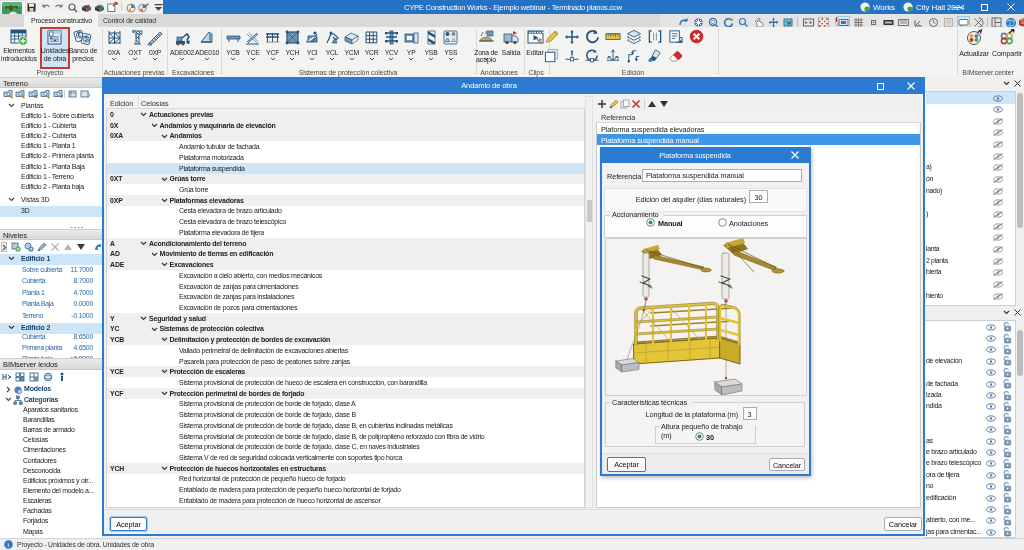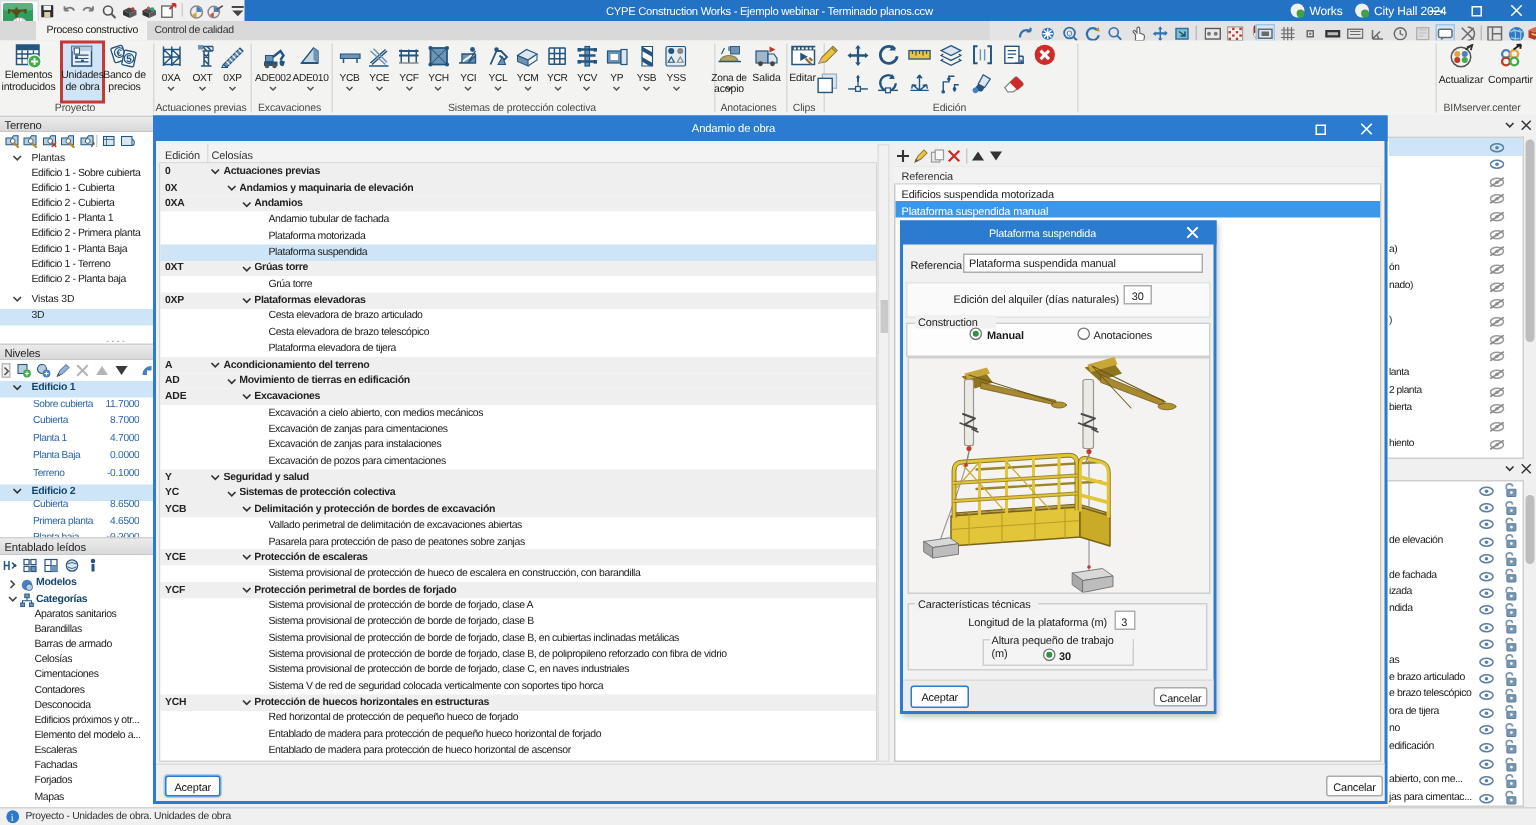--- a/index.html
+++ b/index.html
@@ -662,21 +662,21 @@
   </svg>
 <div class="trow" style="left:21px;top:324px;width:80px;height:9px;font-size:7px;font-weight:bold;letter-spacing:-0.2px;color:#17456e;">Edificio 2</div>
 <div class="trow" style="left:22px;top:332.5px;width:52px;height:9px;font-size:6.8px;letter-spacing:-0.3px;color:#2b66a8;">Cubierta</div>
 <div class="trow" style="left:58px;top:332.5px;width:35px;height:9px;font-size:6.8px;letter-spacing:-0.2px;color:#2b66a8;text-align:right;">8.6500</div>
 <div class="trow" style="left:22px;top:343.8px;width:52px;height:9px;font-size:6.8px;letter-spacing:-0.3px;color:#2b66a8;">Primera planta</div>
 <div class="trow" style="left:58px;top:343.8px;width:35px;height:9px;font-size:6.8px;letter-spacing:-0.2px;color:#2b66a8;text-align:right;">4.6500</div>
 <div class="trow" style="left:22px;top:355.1px;width:52px;height:9px;font-size:6.8px;letter-spacing:-0.3px;color:#2b66a8;">Planta baja</div>
 <div class="trow" style="left:58px;top:355.1px;width:35px;height:9px;font-size:6.8px;letter-spacing:-0.2px;color:#2b66a8;text-align:right;">-0.2000</div>
 <div style="left:70px;top:355.5px;width:14px;height:3px;background:radial-gradient(circle 1px, #909090 45%, transparent 50%) 0 0/3.5px 3px repeat-x;"></div>
 <div style="left:0;top:358px;width:102px;height:12px;background:linear-gradient(#ebebeb,#d9d9d9);border-top:1px solid #cfcfcf;border-bottom:1px solid #c6c6c6;"></div>
-<div style="left:3px;top:360px;width:95px;height:9px;font-size:7.5px;color:#222;">Entablado leídos</div>
+<div style="left:3px;top:360px;width:95px;height:9px;font-size:7.5px;color:#222;">BIMserver leídos</div>
 <svg style="position:absolute;left:2px;top:372px" width="10" height="10" viewBox="0 0 10 10">
     <path d="M1 2 v6 M4 2 v6 M1 5 h3 M6 3 l2 2 -2 2" stroke="#24557f" stroke-width="1" fill="none"></path>
     <circle cx="8" cy="5" r="1" fill="#24557f"></circle>
   </svg>
 <svg style="position:absolute;left:15px;top:372px" width="10" height="10" viewBox="0 0 10 10">
     <rect x="1" y="1" width="3.4" height="3.4" fill="none" stroke="#24557f" stroke-width="0.8"></rect>
     <rect x="5.6" y="1" width="3.4" height="3.4" fill="none" stroke="#24557f" stroke-width="0.8"></rect>
     <rect x="1" y="5.6" width="3.4" height="3.4" fill="none" stroke="#24557f" stroke-width="0.8"></rect>
     <rect x="5.6" y="5.6" width="3.4" height="3.4" fill="#6d94b4" stroke="#24557f" stroke-width="0.8"></rect>
   </svg>
@@ -1185,21 +1185,21 @@
 <div style="left:643.5px;top:99px;width:1px;height:10px;background:#ccc;"></div>
 <svg style="left:647px;top:100px" width="10" height="8">
     <path d="M5 1 L9 7 H1 Z" fill="#333"></path>
   </svg>
 <svg style="left:659px;top:100px" width="10" height="8">
     <path d="M5 7 L9 1 H1 Z" fill="#333"></path>
   </svg>
 <div style="left:596px;top:111px;width:325px;height:397px;background:#fff;border:1px solid #c9c9c9;"></div>
 <div style="left:596px;top:111px;width:325px;height:12px;background:#f2f2f2;border-bottom:1px solid #d9d9d9;"></div>
 <div style="left:601px;top:113px;width:100px;height:9px;font-size:7.3px;color:#333;">Referencia</div>
-<div style="left:601px;top:125px;width:200px;height:9px;font-size:7.3px;color:#1b1b1b;">Edificios suspendida motorizada</div>
+<div style="left:601px;top:125px;width:200px;height:9px;font-size:7.3px;color:#1b1b1b;">Plaforma suspendida elevadoras</div>
 <div style="left:597px;top:133.5px;width:323px;height:11px;background:#3d97e8;"></div>
 <div style="left:601px;top:135.5px;width:200px;height:9px;font-size:7.3px;color:#fff;">Plataforma suspendida manual</div>
 <div style="left:104px;top:509px;width:819px;height:25px;background:#f0f0f0;border-top:1px solid #dcdcdc;"></div>
 <div style="left:110px;top:517px;width:37px;height:14px;background:#fdfdfd;border:1px solid #2b7bd0;border-radius:2px;box-shadow:0 0 0 1px #a8cbe8;"></div>
 <div style="left:110px;top:520px;width:37px;height:9px;font-size:7.3px;color:#111;text-align:center;">Aceptar</div>
 <div style="left:884px;top:517px;width:38px;height:14px;background:#fdfdfd;border:1px solid #ababab;border-radius:2px;"></div>
 <div style="left:884px;top:520px;width:38px;height:9px;font-size:7.3px;color:#111;text-align:center;">Cancelar</div>
 <div style="left:600px;top:147px;width:211px;height:329px;background:#f1f1f1;border:2px solid #2b7bd0;box-shadow:1px 2px 4px rgba(0,0,0,0.25);"></div>
 <div style="left:600px;top:147px;width:211px;height:16px;background:#2b7bd0;"></div>
 <div style="left:640px;top:151px;width:110px;height:10px;color:#fff;font-size:7.2px;letter-spacing:-0.1px;text-align:center;">Plataforma suspendida</div>
@@ -1207,21 +1207,21 @@
     <path d="M0.5 0.5 L7.5 7.5 M7.5 0.5 L0.5 7.5" stroke="#fff" stroke-width="1.2"></path>
   </svg>
 <div style="left:607px;top:171.5px;width:36px;height:9px;font-size:7.3px;color:#1b1b1b;">Referencia</div>
 <div style="left:642px;top:168.5px;width:160px;height:13px;background:#fff;border:1px solid #adadad;"></div>
 <div style="left:646px;top:171px;width:150px;height:9px;font-size:7.3px;color:#1b1b1b;">Plataforma suspendida manual</div>
 <div style="left:604px;top:188px;width:203px;height:24px;background:#fafafa;border:1px solid #e3e3e3;"></div>
 <div style="left:610px;top:194.5px;width:136px;height:9px;font-size:7.3px;color:#1b1b1b;text-align:right;">Edición del alquiler (días naturales)</div>
 <div style="left:749px;top:190px;width:19px;height:13px;background:#fff;border:1px solid #adadad;"></div>
 <div style="left:749px;top:193px;width:19px;height:9px;font-size:7.3px;color:#1b1b1b;text-align:center;">30</div>
 <div style="left:604px;top:215px;width:203px;height:23px;background:#fdfdfd;border:1px solid #cfcfcf;"></div>
-<div style="left:610px;top:210px;width:54px;height:9px;font-size:7.3px;color:#1b1b1b;background:#f1f1f1;padding:0 2px;">Construction</div>
+<div style="left:610px;top:210px;width:54px;height:9px;font-size:7.3px;color:#1b1b1b;background:#f1f1f1;padding:0 2px;">Accionamiento</div>
 <svg style="left:646px;top:218px" width="9" height="9">
     <circle cx="4.5" cy="4.5" r="3.8" fill="#fff" stroke="#777" stroke-width="0.9"></circle>
     <circle cx="4.5" cy="4.5" r="2" fill="#2d9440"></circle>
   </svg>
 <div style="left:658px;top:218.5px;width:60px;height:9px;font-size:7.3px;font-weight:bold;color:#1b1b1b;">Manual</div>
 <svg style="left:718px;top:218px" width="9" height="9">
     <circle cx="4.5" cy="4.5" r="3.8" fill="#fff" stroke="#777" stroke-width="0.9"></circle>
   </svg>
 <div style="left:729px;top:218.5px;width:60px;height:9px;font-size:7.3px;color:#1b1b1b;">Anotaciones</div>
 <div style="left:605px;top:237.5px;width:202px;height:158.5px;background:#f4f3f1;border:1px solid #cfcfcf;"></div>

